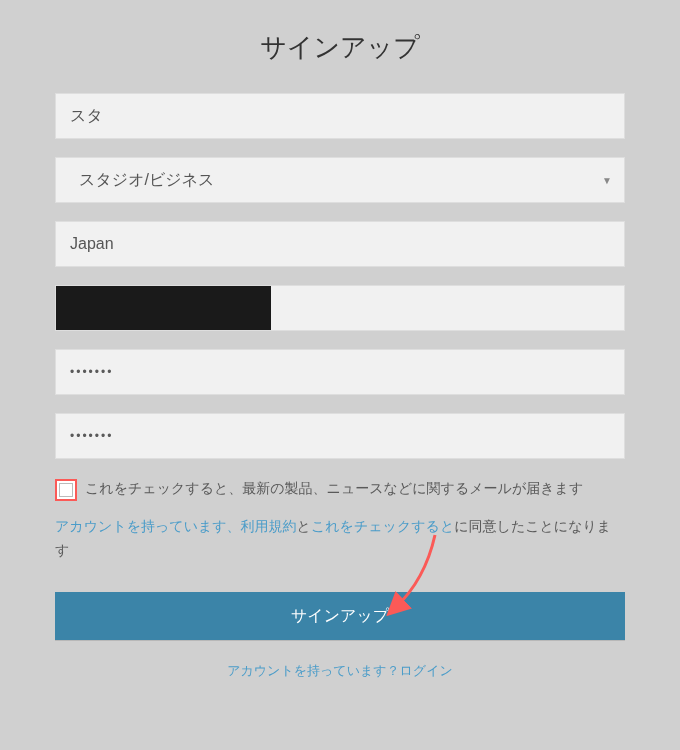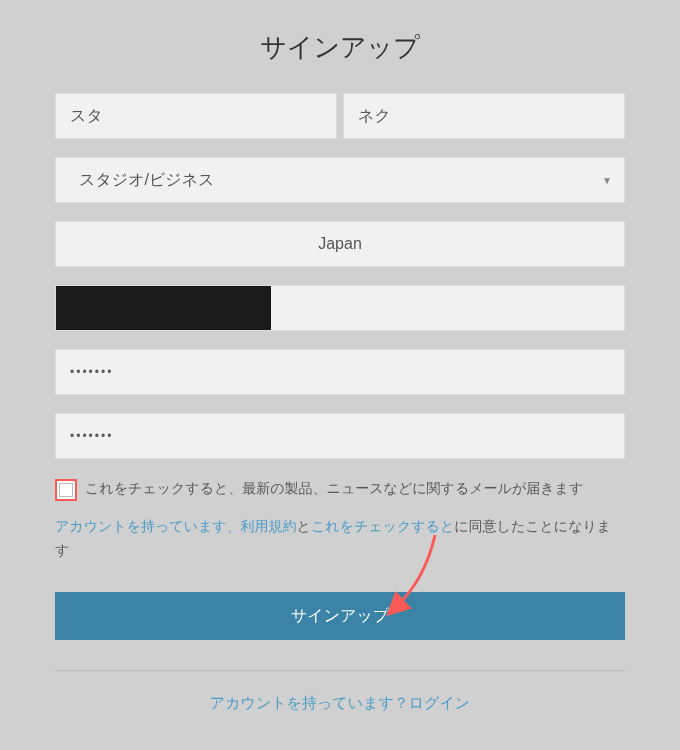--- a/index.html
+++ b/index.html
@@ -52,21 +52,20 @@
     .select-wrap .caret {
       position: absolute;
       right: 12px;
       font-size: 10px;
       color: #888;
     }
     .country-field {
       background: #f8f8f8;
       border: 1px solid #aaa;
       position: relative;
-      text-align: center;
     }
     .redacted {
       position: relative;
       background: #f1f1f1;
       border: 1px solid #dedede;
       height: 46px;
     }
     .redacted-bar {
       position: absolute;
       left: 0; top: 0;
@@ -121,46 +120,42 @@
       height: 48px;
       background: #3b84a8;
       color: #fff;
       border: none;
       font-size: 16px;
       font-family: inherit;
       cursor: pointer;
     }
     .footer {
       border-top: 1px solid #b8b8b8;
-      margin-top: 30px;
       padding-top: 18px;
       text-align: center;
-      font-size: 15px;
+      font-size: 13px;
       line-height: 1.9;
     }
     .footer .link { color: #4a9cc9; }
     .arrow-svg {
       position: absolute;
       left: 380px;
       top: 530px;
       pointer-events: none;
     }
   </style>
 </head>
 <body>
 
 <div class="container">
   <h1 class="title">サインアップ</h1>
 
   <div class="row">
     <div class="field">
       <input type="text" value="スタ" style="">
-    </div>
-    <div class="field">
-      <input type="text" value="ネク" style="">
     </div>
   </div>
 
   <div class="field">
     <div class="select-wrap">
       <span>スタジオ/ビジネス</span>
       <span class="caret">▼</span>
     </div>
   </div>
 

